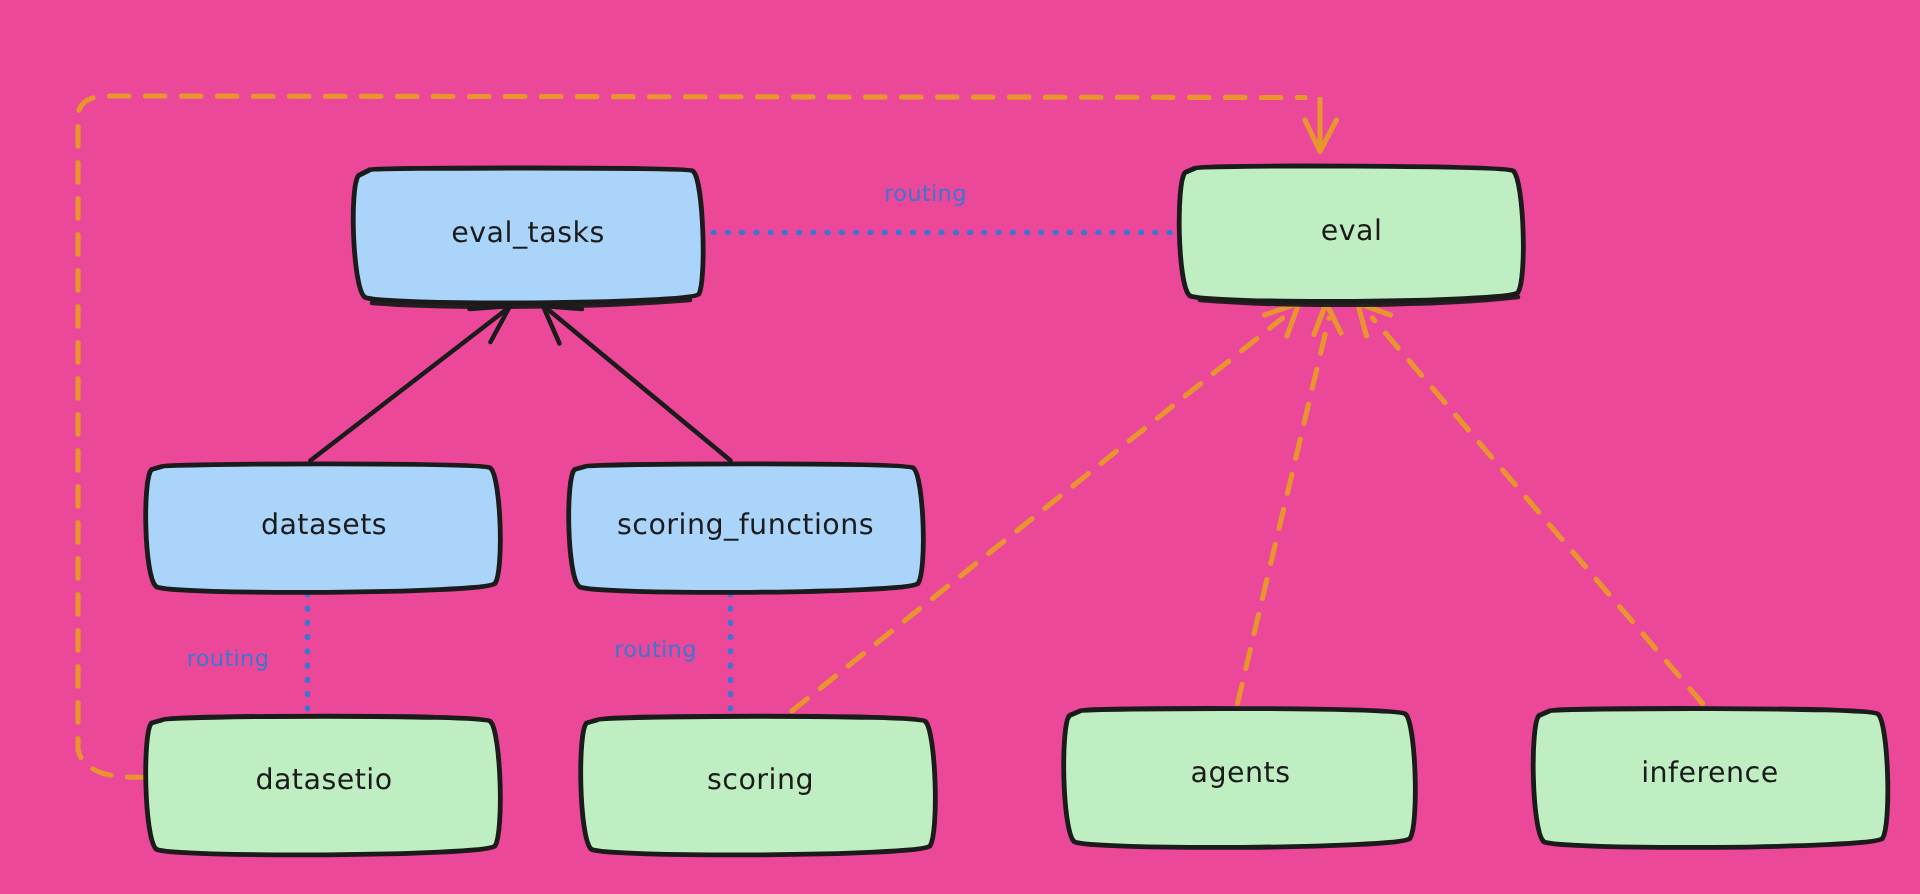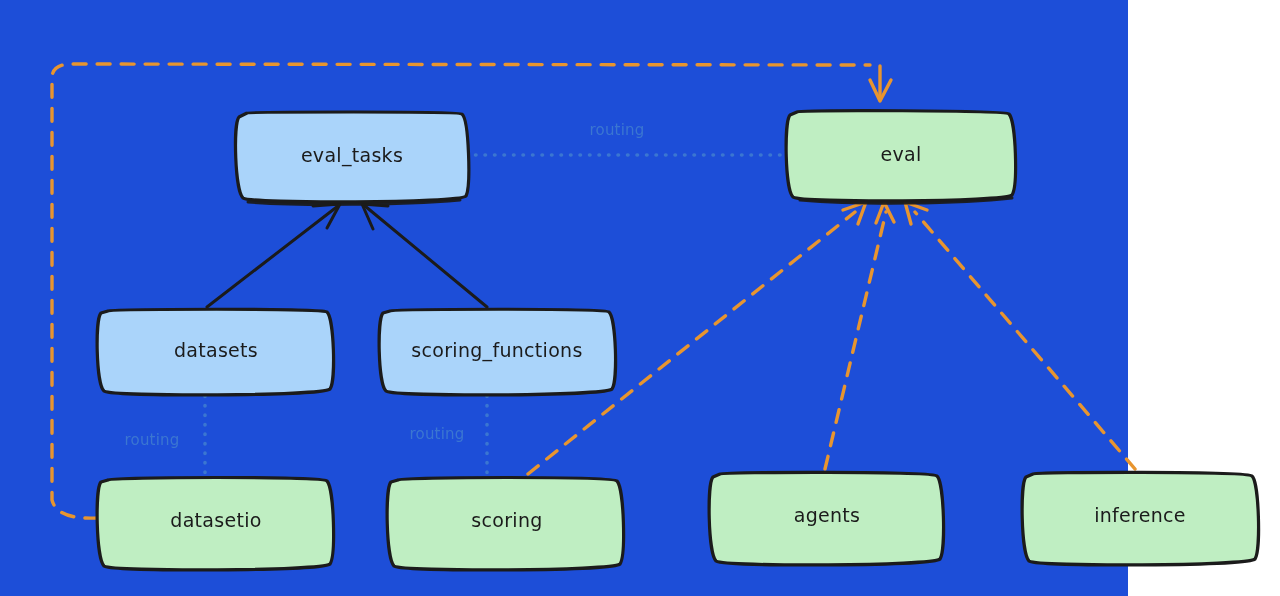--- a/index.html
+++ b/index.html
@@ -8,23 +8,23 @@
     background: #ffffff;
   }
   body {
     width: 1280px;
     height: 596px;
     font-family: "DejaVu Sans", sans-serif;
     overflow: hidden;
   }
   #diagram-root {
     position: relative;
-    width: 1128px;
+    width: 1280px;
     height: 596px;
-    background: #1d4ed8;
+    background: #ec4899;
   }
   svg.canvas {
     position: absolute;
     top: 0;
     left: 0;
     width: 1280px;
     height: 596px;
   }
   .node-label {
     font-family: "DejaVu Sans", sans-serif;

